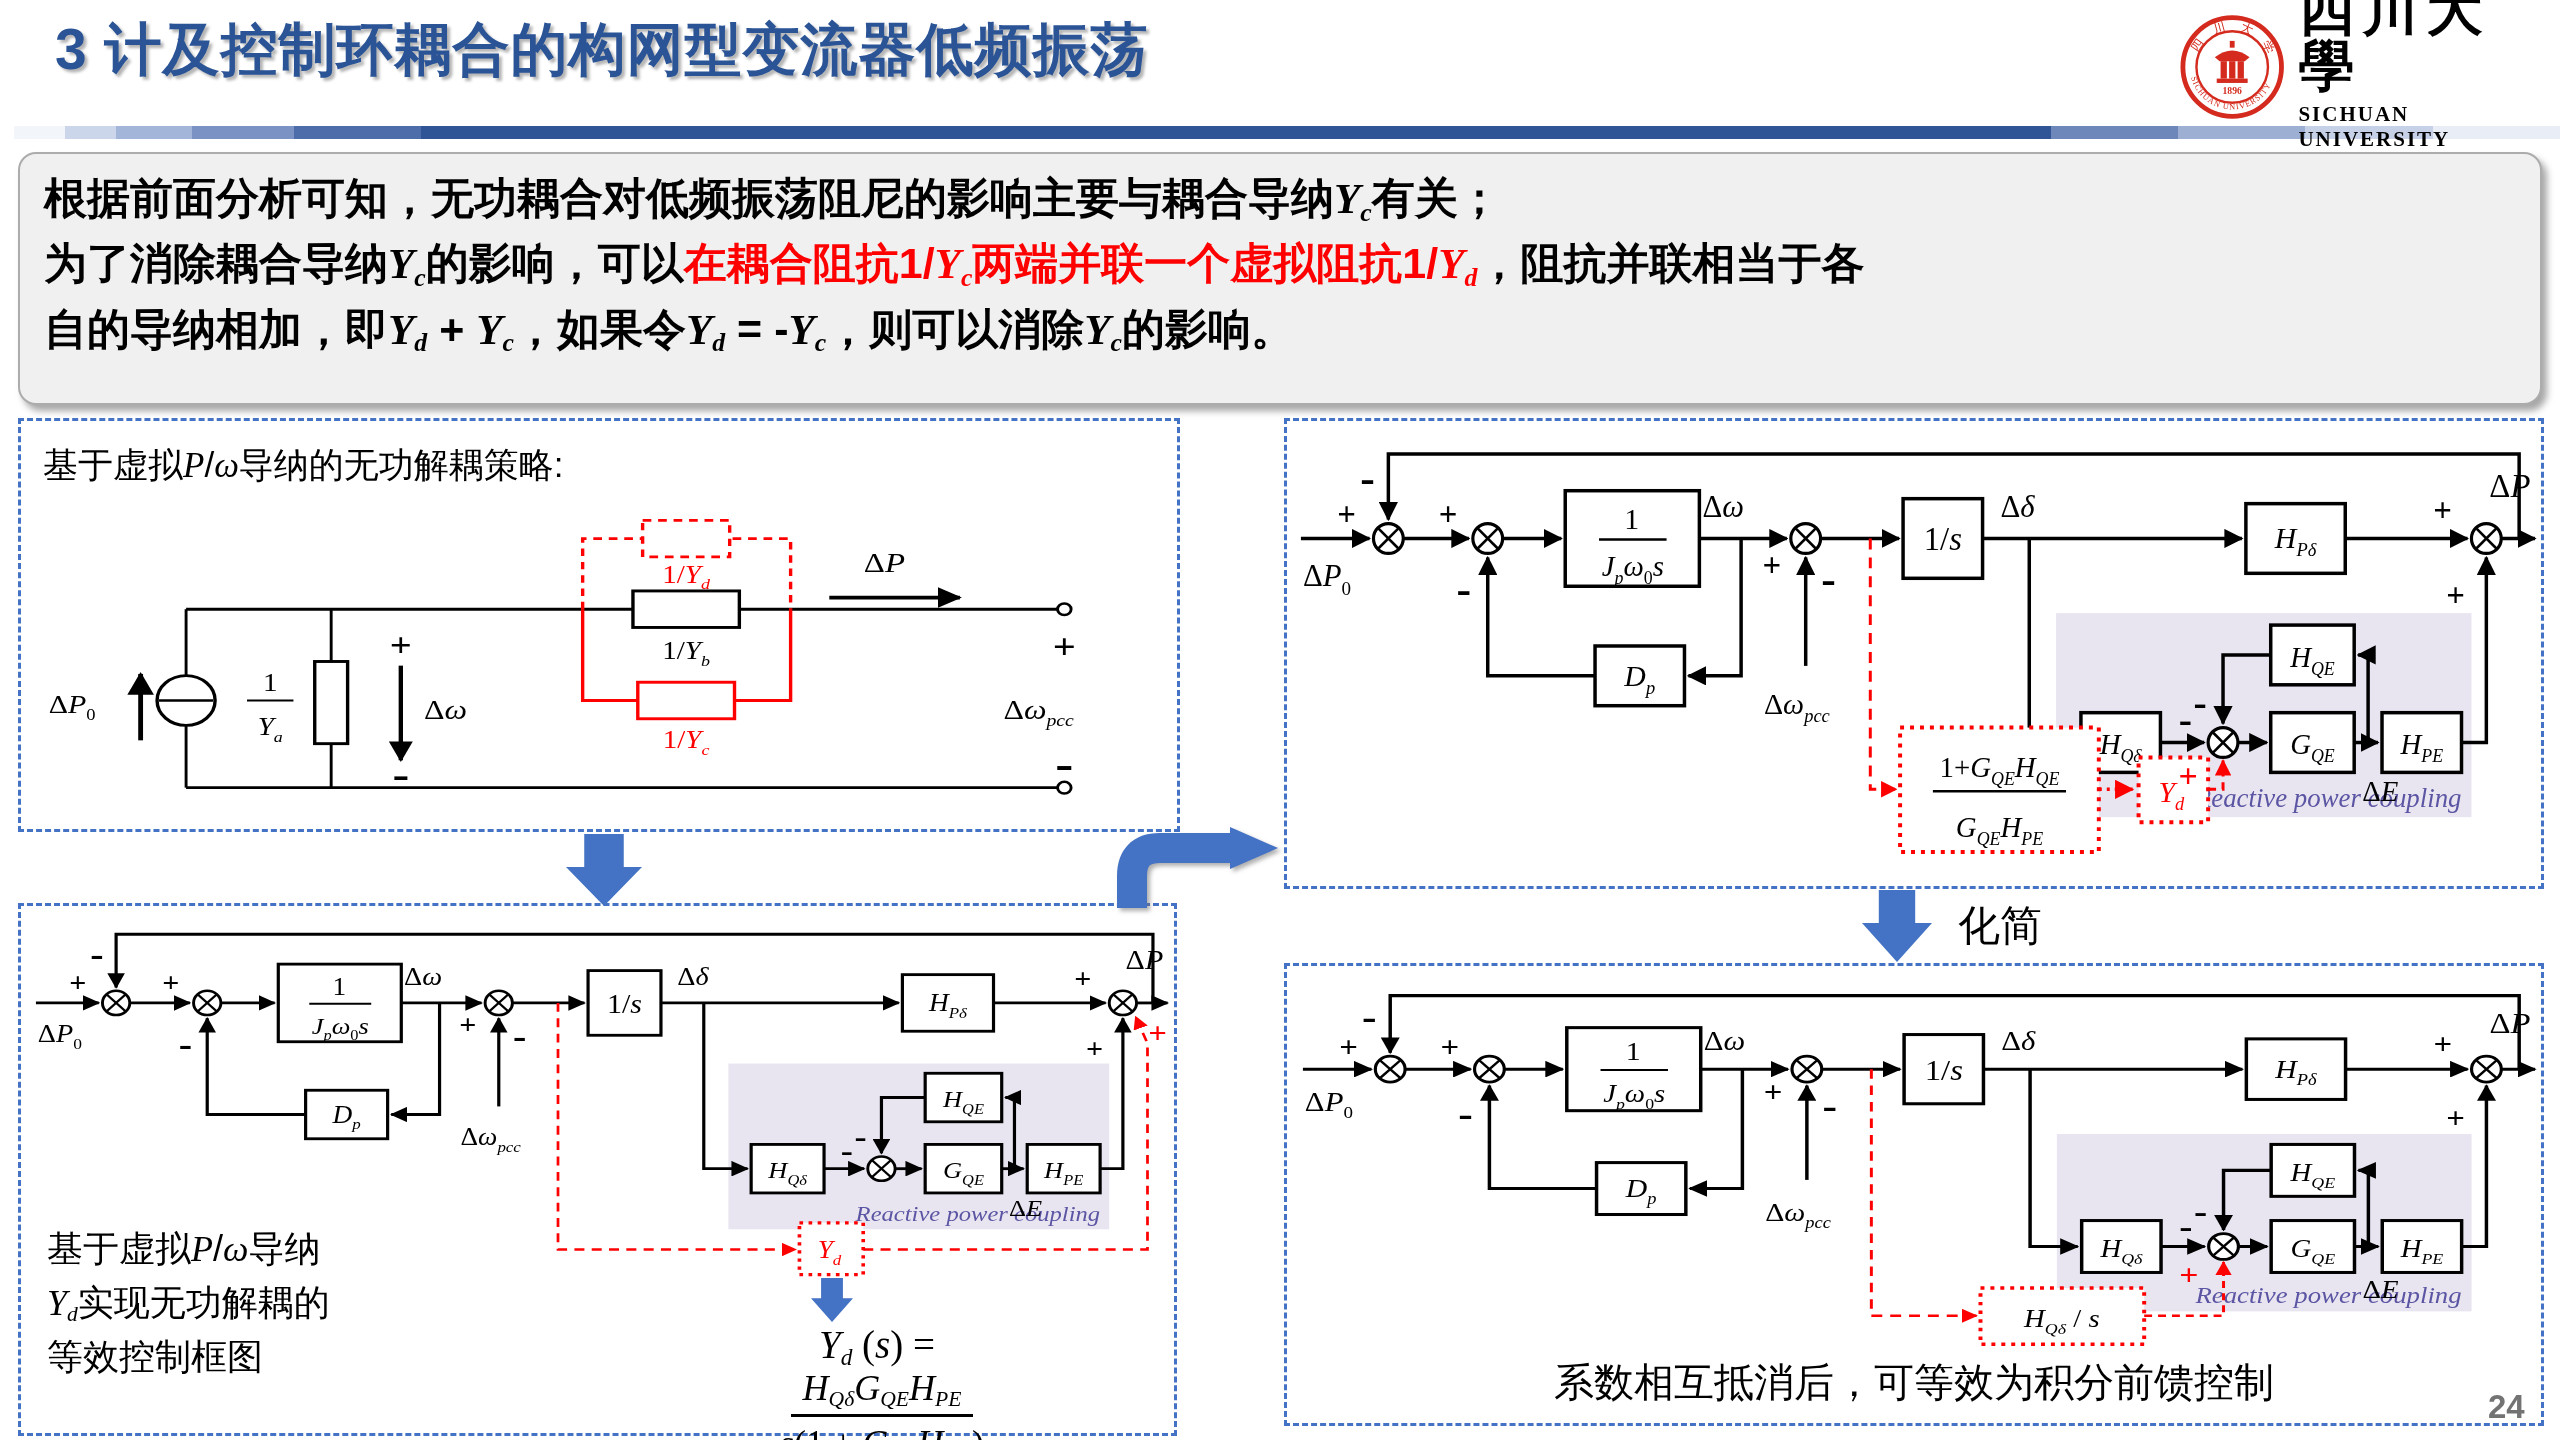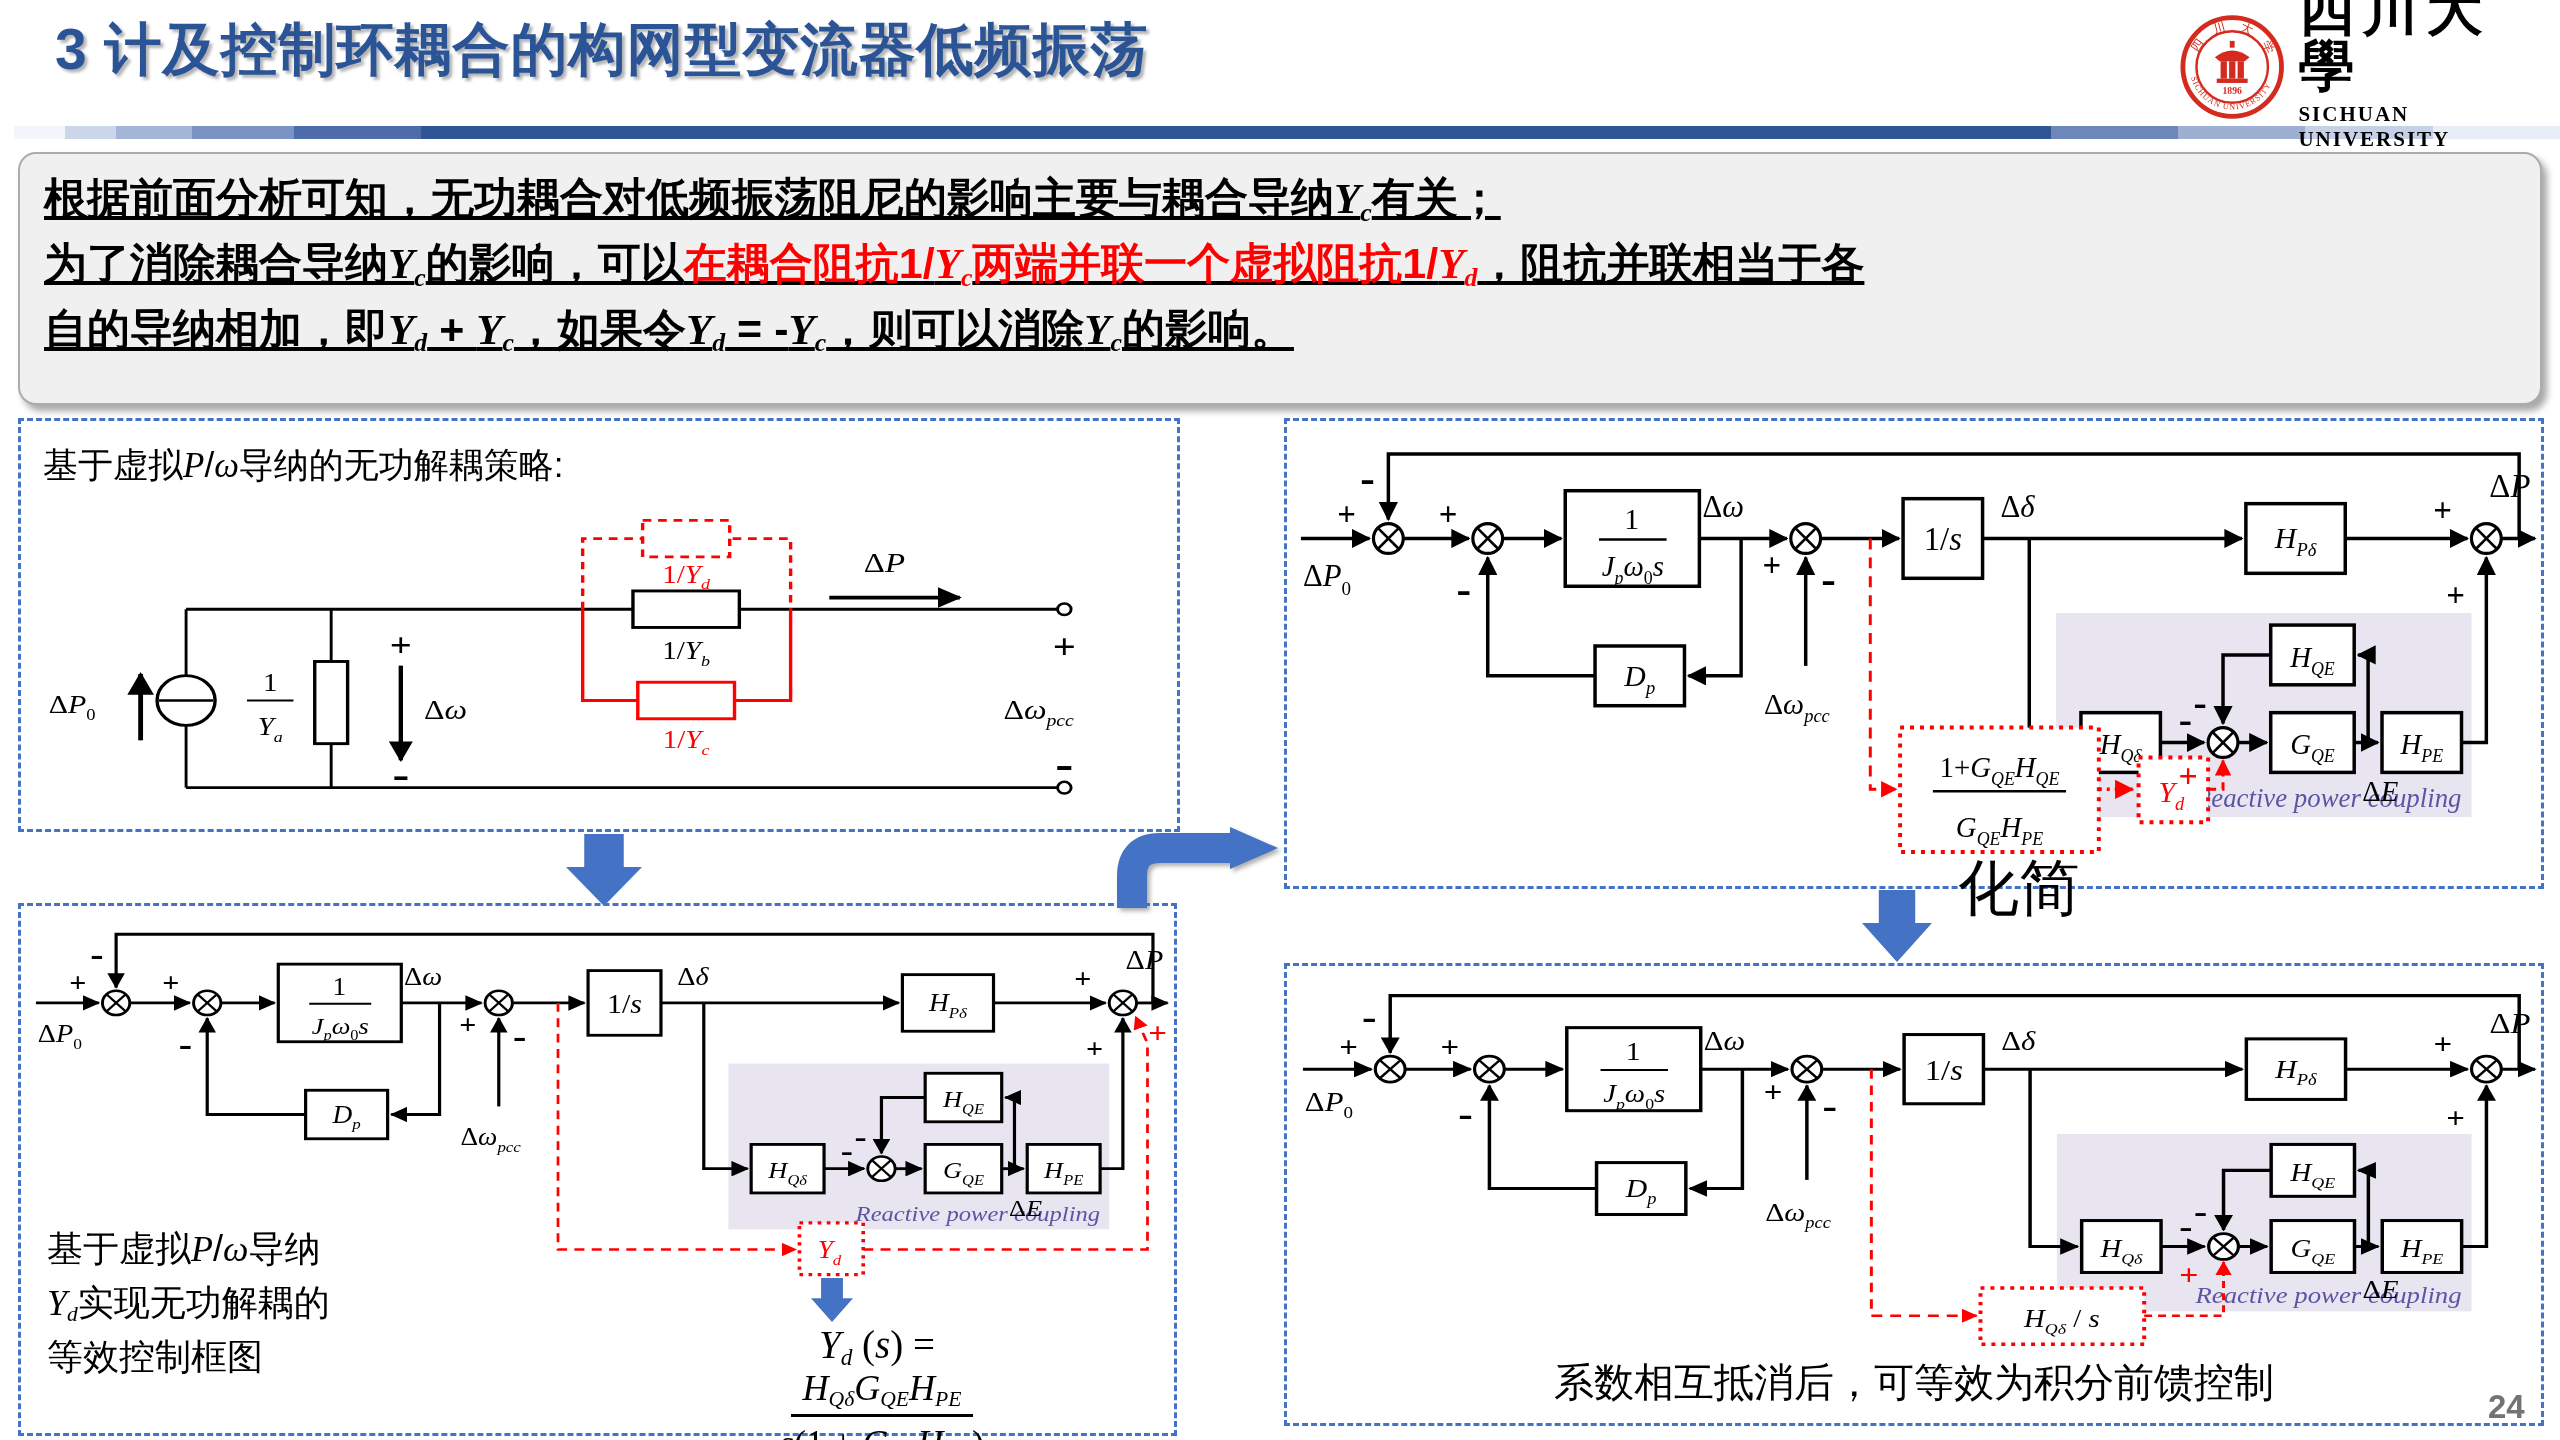--- a/index.html
+++ b/index.html
@@ -12,35 +12,35 @@
        #f2f5fa 0,#f2f5fa 2%,#ccd6ea 2%,#ccd6ea 4%,#a3b5d8 4%,#a3b5d8 7%,
        #7b93c4 7%,#7b93c4 11%,#4d6daa 11%,#4d6daa 16%,#2F5597 16%,#2F5597 80%,
        #6e87bb 80%,#6e87bb 85%,#9dafd3 85%,#9dafd3 90%,#c6d1e8 90%,#c6d1e8 95%,
        #e9edf6 95%,#e9edf6 100%);}
   .logo{position:absolute;left:2180px;top:8px;width:370px;height:118px;display:flex;align-items:center;}
   .logo-text{margin-left:14px;}
   .logo-cn{font-family:"Liberation Serif",serif;font-weight:bold;font-size:56px;letter-spacing:8px;line-height:1;}
   .logo-en{font-family:"Liberation Serif",serif;font-weight:bold;font-size:21px;letter-spacing:2px;margin-top:8px;}
   .summary{position:absolute;left:18px;top:152px;width:2524px;height:253px;box-sizing:border-box;
      background:#F0F0F0;border:2px solid #ACACAC;border-radius:18px;box-shadow:5px 6px 7px rgba(0,0,0,.35);
-     padding:12px 24px 0 24px;font-size:43px;font-weight:bold;line-height:1.52;text-decoration:underline;}
+     padding:12px 24px 0 24px;font-size:43px;font-weight:bold;line-height:1.52;}
   .panel{position:absolute;border:3px dashed #4472C4;box-sizing:border-box;}
   #panel1{left:18px;top:418px;width:1162px;height:414px;}
   #panel2{left:1284px;top:418px;width:1260px;height:471px;}
   #panel3{left:18px;top:903px;width:1159px;height:533px;}
   #panel4{left:1284px;top:963px;width:1260px;height:463px;}
   .caption{position:absolute;font-size:35px;line-height:1.5;}
   #p4caption{width:100%;text-align:center;font-size:40px;}
   .it{font-family:"Liberation Serif",serif;font-style:italic;}
   .sb{font-size:.6em;position:relative;top:.3em;line-height:0;}
   .arrow-down{position:absolute;background:#4472C4;
      clip-path:polygon(24% 0,76% 0,76% 46%,100% 46%,50% 100%,0 46%,24% 46%);
      filter:drop-shadow(3px 3px 2px rgba(110,110,110,.55));}
   .elbow{position:absolute;filter:drop-shadow(3px 3px 2px rgba(110,110,110,.55));}
-  .simplify{position:absolute;left:1958px;top:848px;font-size:61px;}
+  .simplify{position:absolute;left:1958px;top:898px;font-size:42px;}
   .pageno{position:absolute;left:2488px;top:1388px;font-size:33px;font-weight:bold;color:#737373;}
   .formula{position:absolute;left:556px;top:416px;width:600px;display:flex;justify-content:center;
      align-items:center;font-family:"Liberation Serif",serif;font-size:39px;flex-direction:column;}
   .frac{display:inline-flex;flex-direction:column;align-items:center;margin-left:10px;font-size:36px;}
   .frac .num{padding:0 12px 5px 12px;border-bottom:3px solid #000;white-space:nowrap;}
   .frac .den{padding-top:5px;white-space:nowrap;}
   svg text{font-family:"Liberation Serif",serif;}
 </style>
 </head>
 <body>

